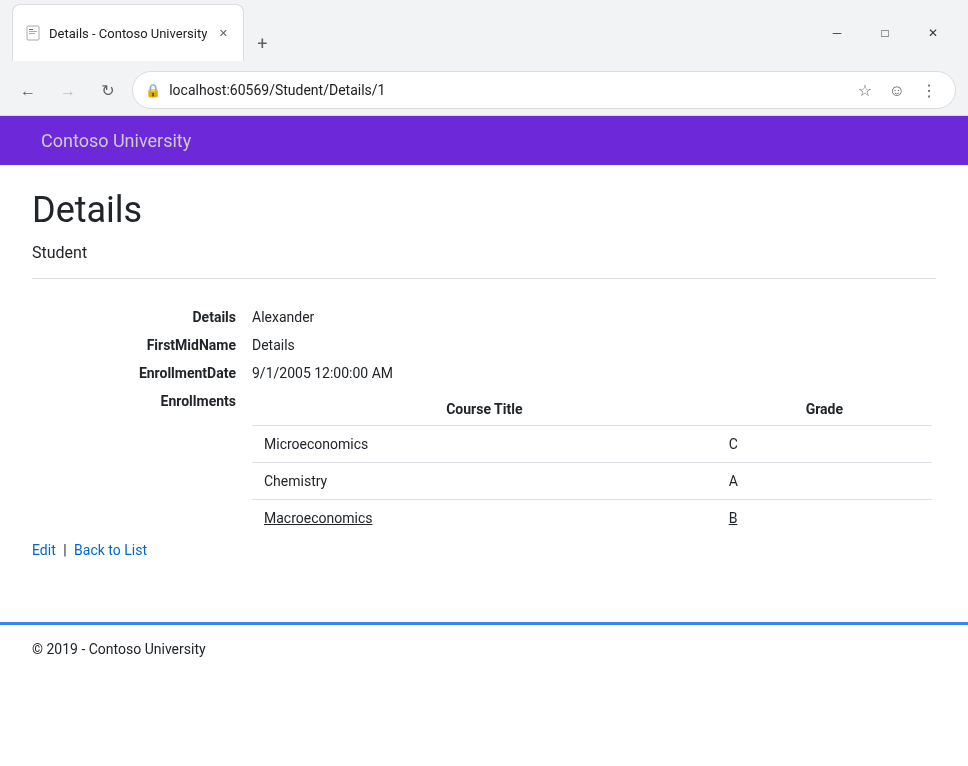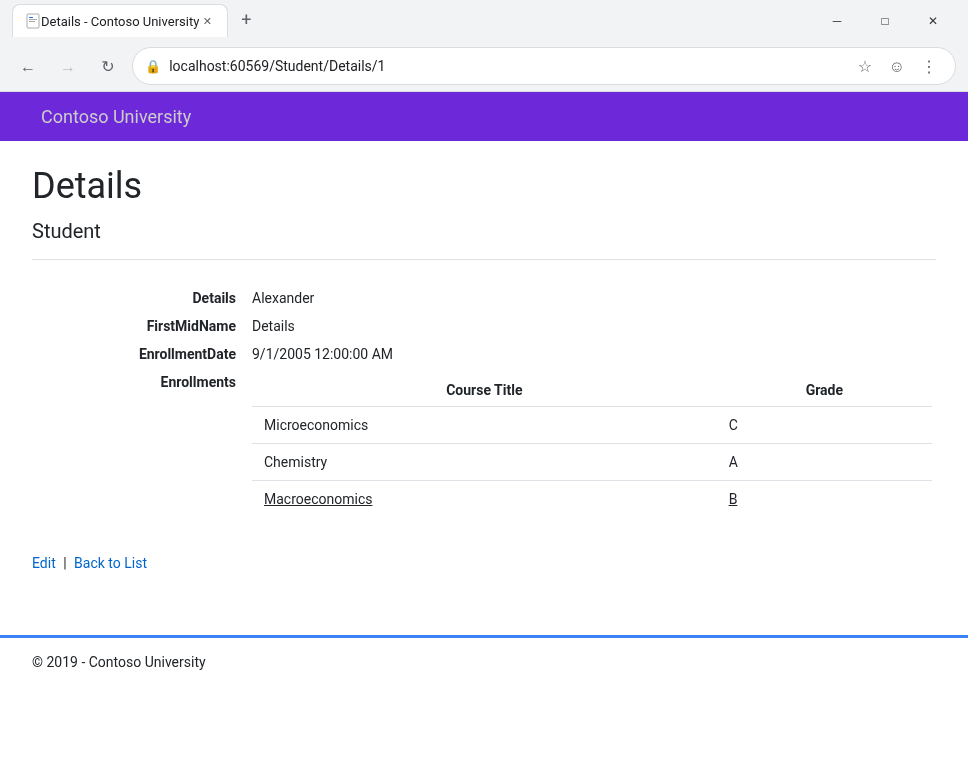--- a/index.html
+++ b/index.html
@@ -1,20 +1,20 @@
 <!DOCTYPE html>
 <html><head>
   <meta charset="utf-8">
   <style>
     * { box-sizing: border-box; margin: 0; padding: 0; }
     body { font-family: -apple-system, BlinkMacSystemFont, "Segoe UI", Roboto, Arial, sans-serif; font-size: 14px; background: #fff; color: #212529; }
 
     
     .browser-chrome { background: #f1f3f4; border-bottom: 1px solid #dadce0; user-select: none; }
-    .browser-tab { display: flex; align-items: center; background: #fff; border-radius: 8px 8px 0 0; padding: 8px 12px; font-size: 13px; color: #202124; min-width: 180px; max-width: 240px; border: 1px solid #dadce0; border-bottom: none; }
+    .browser-tab { display: flex; align-items: center; gap: 8px; background: #fff; border-radius: 8px 8px 0 0; padding: 20px 12px; font-size: 13px; color: #202124; min-width: 180px; max-width: 240px; border: 1px solid #dadce0; border-bottom: none; }
     .browser-tab-label { flex: 1; overflow: hidden; text-overflow: ellipsis; white-space: nowrap; }
     .browser-tab-close { width: 16px; height: 16px; border-radius: 50%; display: flex; align-items: center; justify-content: center; font-size: 11px; color: #5f6368; cursor: pointer; }
     .new-tab-btn { width: 28px; height: 28px; border-radius: 50%; display: flex; align-items: center; justify-content: center; font-size: 18px; color: #5f6368; cursor: pointer; margin-left: 4px; margin-bottom: 4px; }
 
     .browser-toolbar { display: flex; align-items: center; padding: 6px 12px; gap: 8px; background: #f1f3f4; }
     .nav-btn { width: 32px; height: 32px; border-radius: 50%; display: flex; align-items: center; justify-content: center; color: #5f6368; cursor: pointer; font-size: 16px; }
     .nav-btn.disabled { color: #bdc1c6; cursor: default; }
     .address-bar { flex: 1; display: flex; align-items: center; background: #fff; border: 1px solid #dadce0; border-radius: 20px; padding: 4px 12px; gap: 8px; }
     .address-lock { color: #5f6368; font-size: 13px; }
     .address-text { flex: 1; font-size: 14px; color: #202124; }
@@ -22,37 +22,37 @@
     .addr-icon { width: 28px; height: 28px; display: flex; align-items: center; justify-content: center; color: #5f6368; cursor: pointer; border-radius: 50%; font-size: 16px; }
 
     
     .app-header { background: #6d28d9; color: #ccc; padding: 14px 41px; display: flex; align-items: flex-start; }
     .app-title { font-size: 18px; color: #ccc; }
     .app-header-btn { margin-left: auto; background: #f8f9fa; border: none; padding: 5px 12px; font-size: 14px; color: #333; border-radius: 4px; cursor: pointer; }
 
     
     .page-content { padding: 24px 32px; }
     .page-heading { font-size: 36px; font-weight: 400; color: #212529; margin-bottom: 12px; }
-    .page-subheading { font-size: 20px; color: #212529; margin-bottom: 16px; }
+    .page-subheading { font-size: 16px; color: #212529; margin-bottom: 16px; }
     hr.divider { border: none; border-top: 1px solid #dee2e6; margin-bottom: 24px; }
 
     
     .details-table { width: 100%; }
     .details-row { display: flex; margin-bottom: 0; }
     .details-label { width: 220px; text-align: right; font-weight: 700; padding: 6px 16px 6px 0; color: #212529; font-size: 14px; flex-shrink: 0; }
     .details-value { padding: 6px 0; color: #212529; font-size: 14px; }
 
     
     .enrollments-table { width: 680px; border-collapse: collapse; }
     .enrollments-table th { font-weight: 700; padding: 8px 12px; text-align: center; border-bottom: 1px solid #dee2e6; color: #212529; }
     .enrollments-table td { padding: 10px 12px; border-bottom: 1px solid #dee2e6; color: #212529; }
     .enrollments-table tr:last-child td { border-bottom: none; text-decoration: underline; }
 
     
-    .action-links { margin-top: 32px; }
+    .action-links { }
     .action-link { color: #0066cc; text-decoration: none; font-size: 14px; }
     .link-separator { color: #212529; margin: 0 4px; }
 
     
     .page-footer { margin-top: 40px; padding: 16px 32px; color: #212529; font-size: 14px; border-top: 3px solid #3b82f6; }
 
     
     .titlebar-row { display: flex; align-items: center; padding: 4px 12px; }
     .tab-container { display: flex; align-items: flex-end; flex: 1; }
     .win-controls { display: flex; align-items: center; gap: 2px; }

